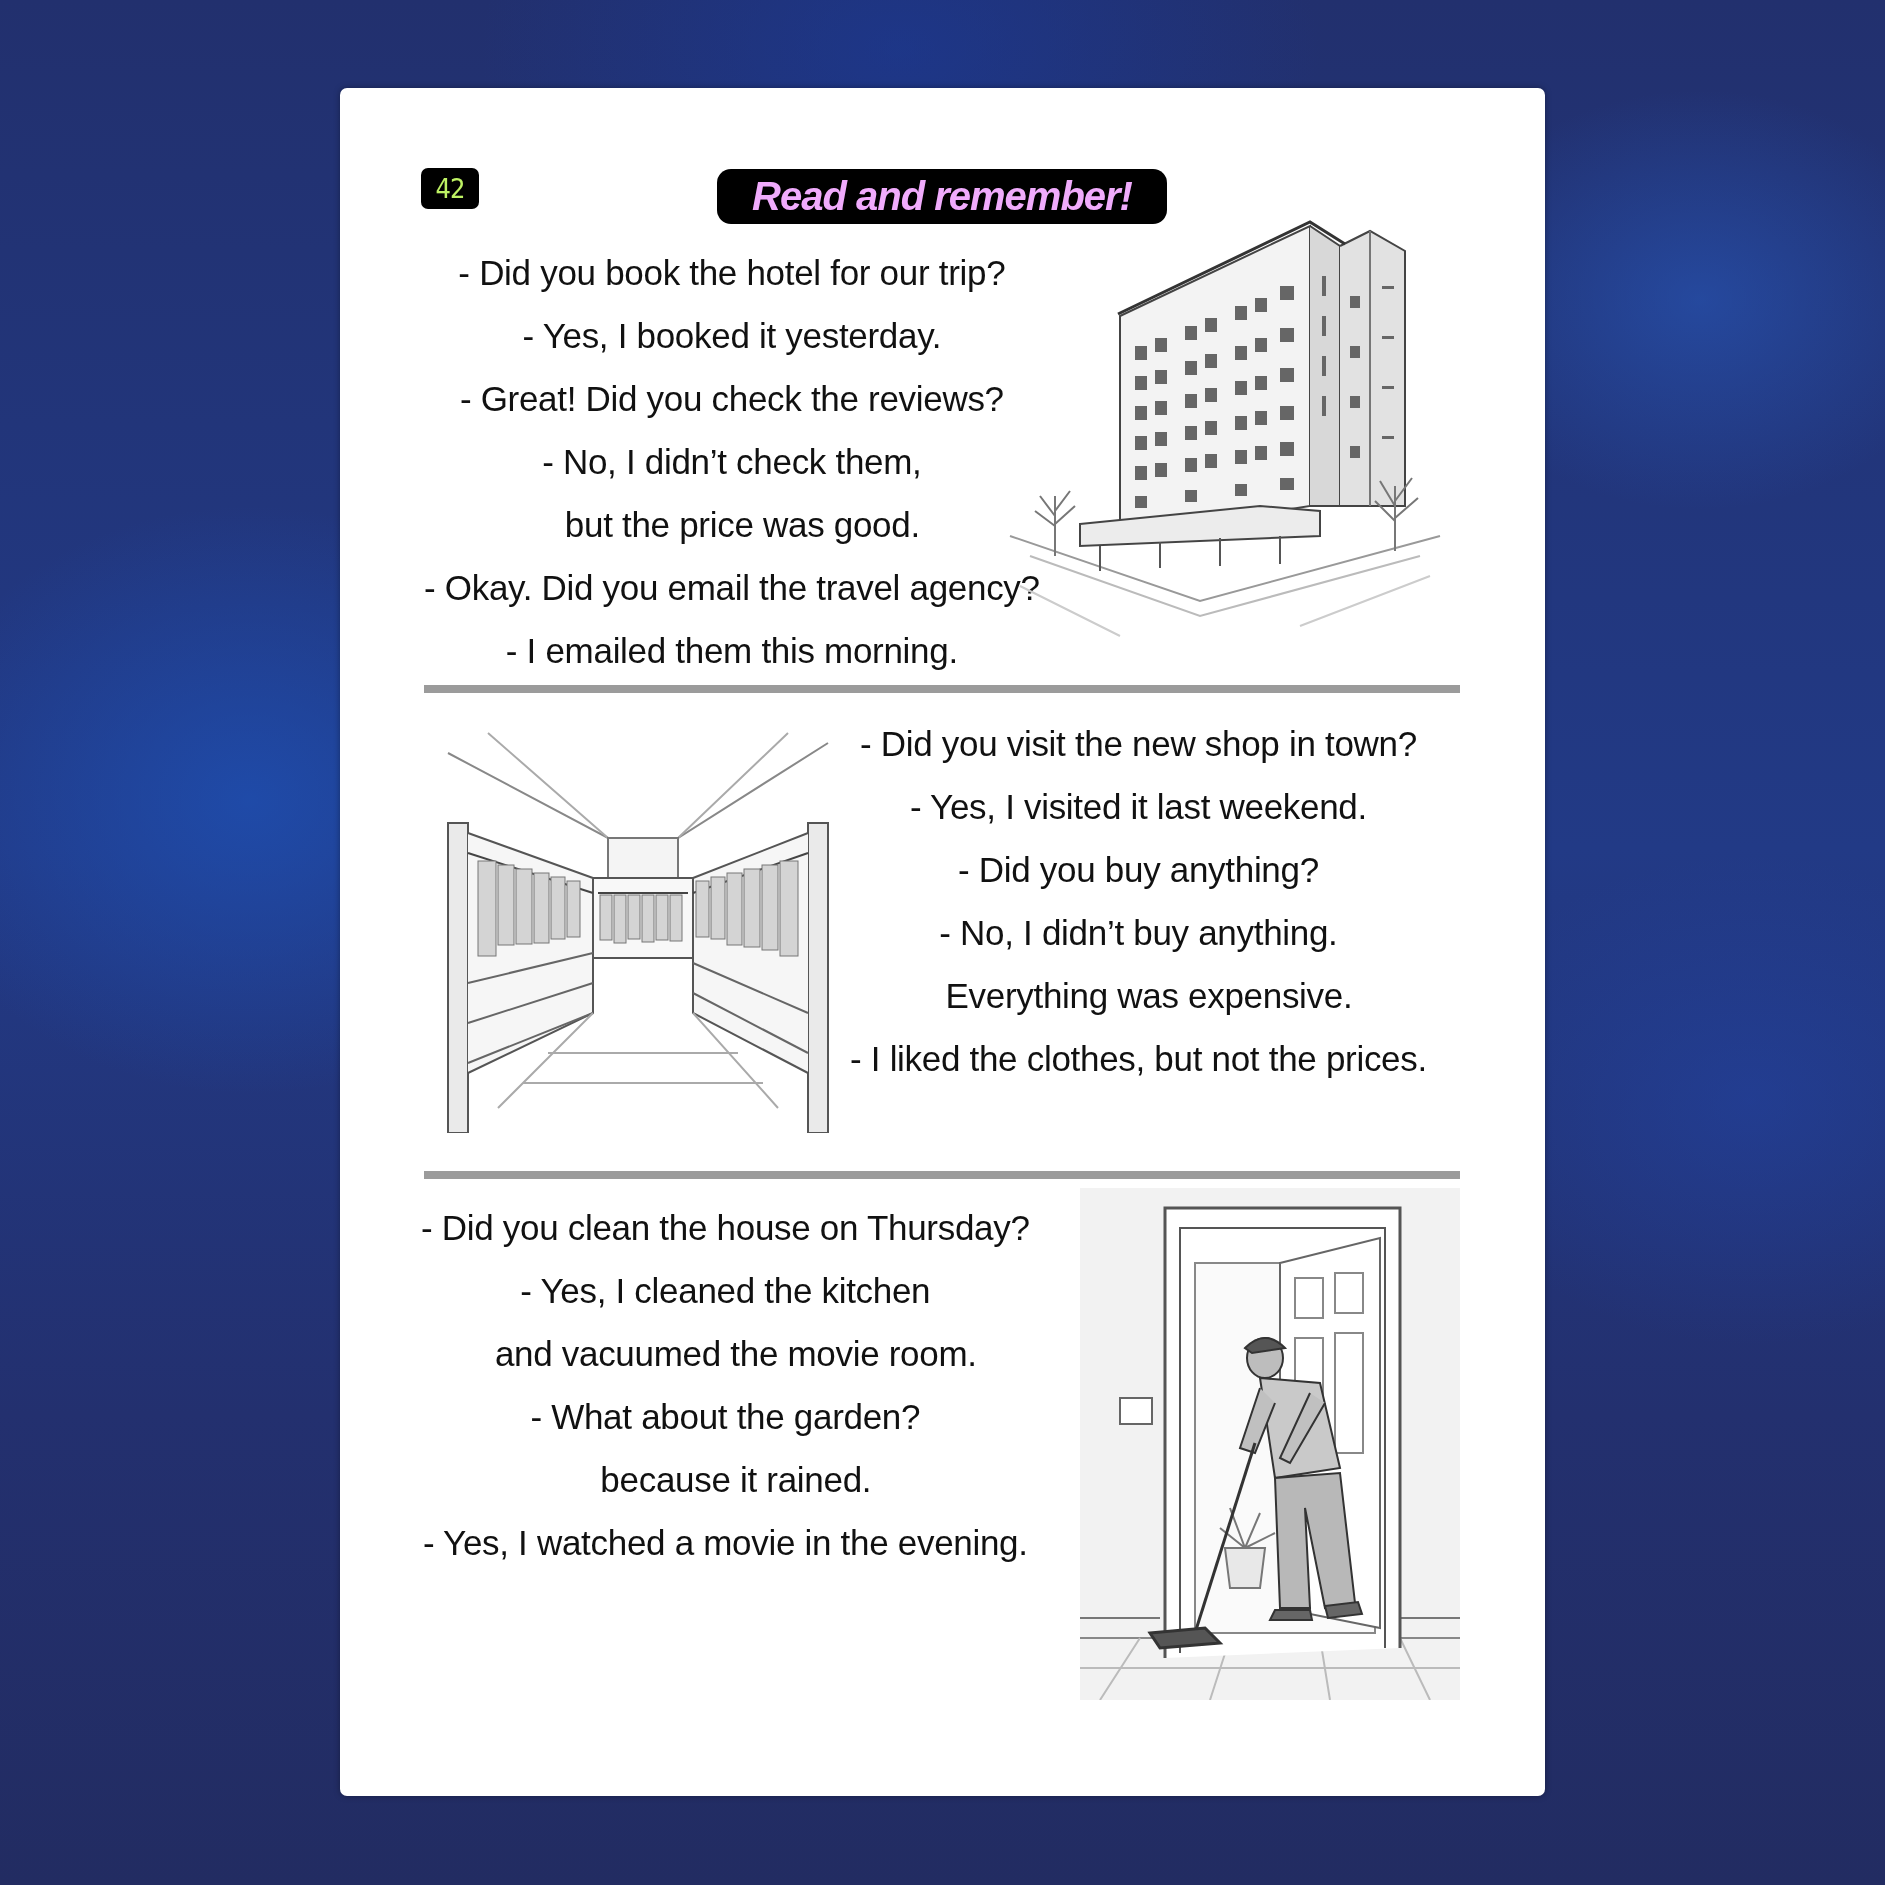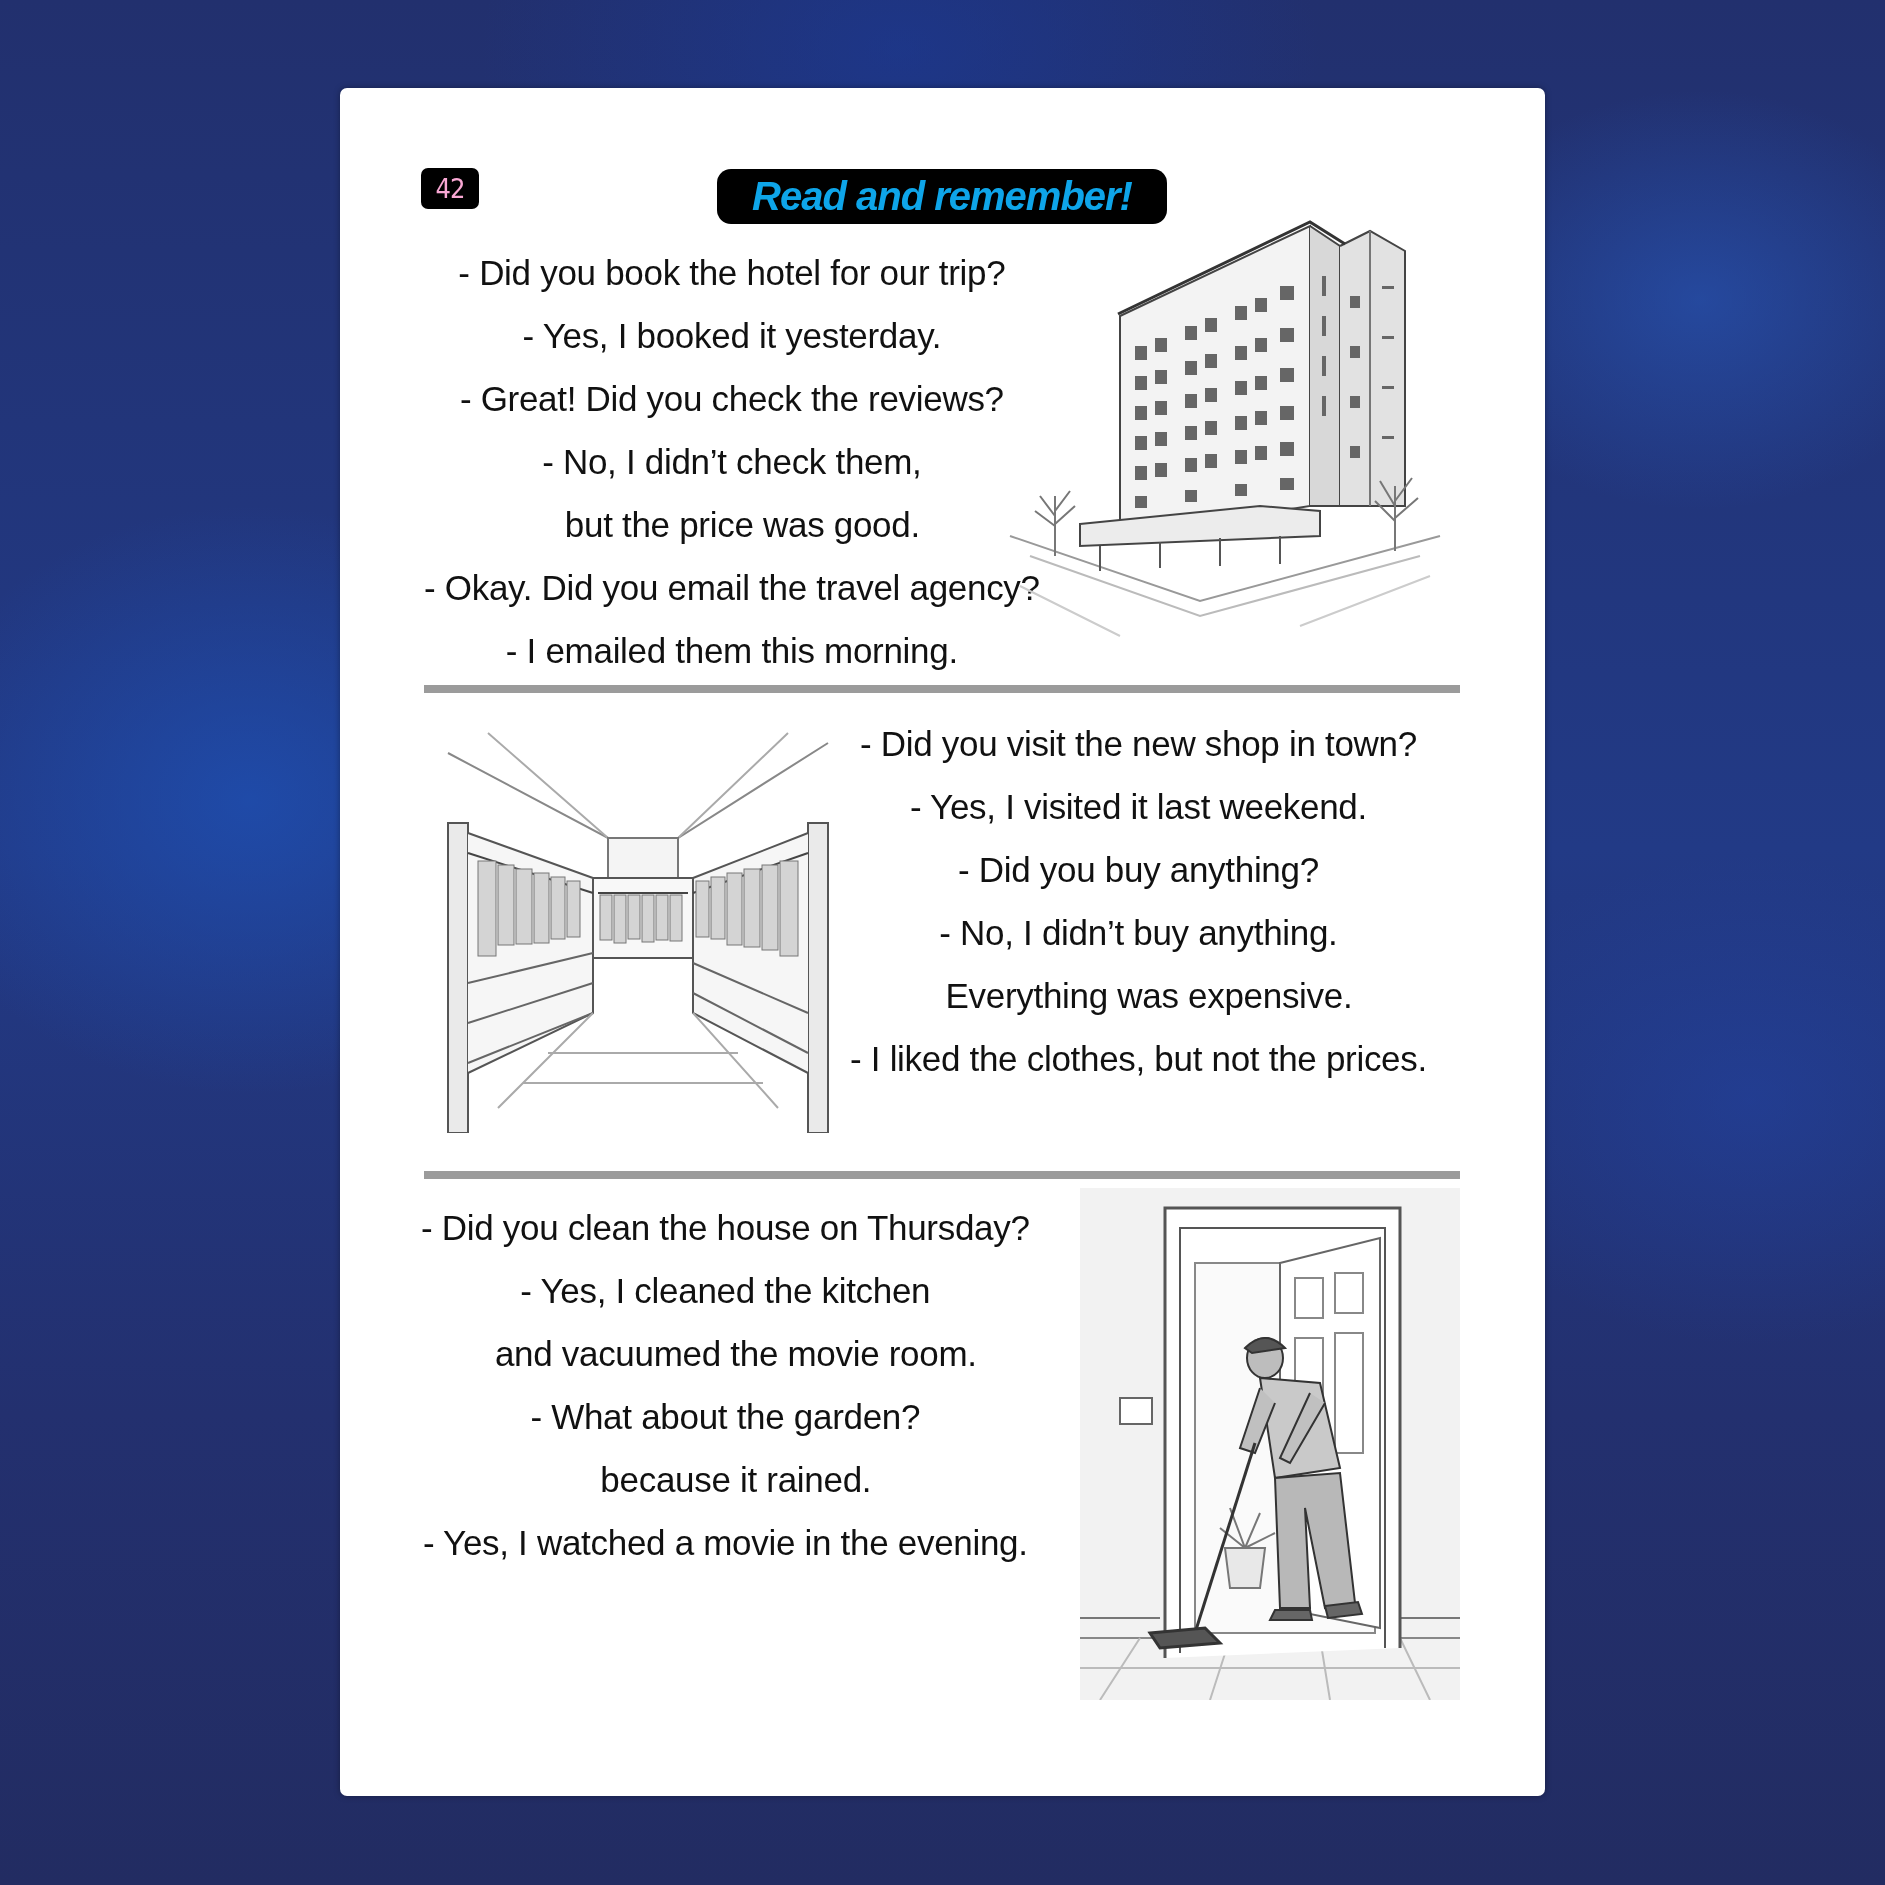--- a/index.html
+++ b/index.html
@@ -13,27 +13,27 @@
       linear-gradient(180deg, #22306e 0%, #223a86 45%, #23306f 75%, #222c62 100%);
     font-family:"Liberation Sans", sans-serif;
   }
   .page {
     position:absolute; left:340px; top:88px; width:1205px; height:1708px;
     background:#ffffff; border-radius:7px;
     box-shadow:0 0 6px rgba(0,0,0,0.35);
   }
   .page-num {
     position:absolute; left:81px; top:80px; width:58px; height:41px;
-    background:#000; border-radius:7px; color:#f9a8d4;
+    background:#000; border-radius:7px; color:#bef264;
     font-family:"DejaVu Sans Condensed","DejaVu Sans", sans-serif;
     font-size:27px; line-height:41px; text-align:center; letter-spacing:-1px;
   }
   .title-pill {
     position:absolute; left:377px; top:81px; width:450px; height:55px;
-    background:#000; border-radius:14px; color:#0ea5e9;
+    background:#000; border-radius:14px; color:#f0abfc;
     font-family:"Liberation Sans", sans-serif; font-weight:bold; font-style:italic;
     font-size:40px; line-height:55px; text-align:center; letter-spacing:-1px;
   }
   .dialog { position:absolute; margin:0; padding:0; list-style:none;text-align:center; }
   .dialog li {
     font-family:"Liberation Sans", sans-serif;
     font-size:35px; color:#111; height:63px; line-height:63px;
     white-space:nowrap; letter-spacing:-0.3px;
   }
   .dialog li.cont { padding-left:21px; }

